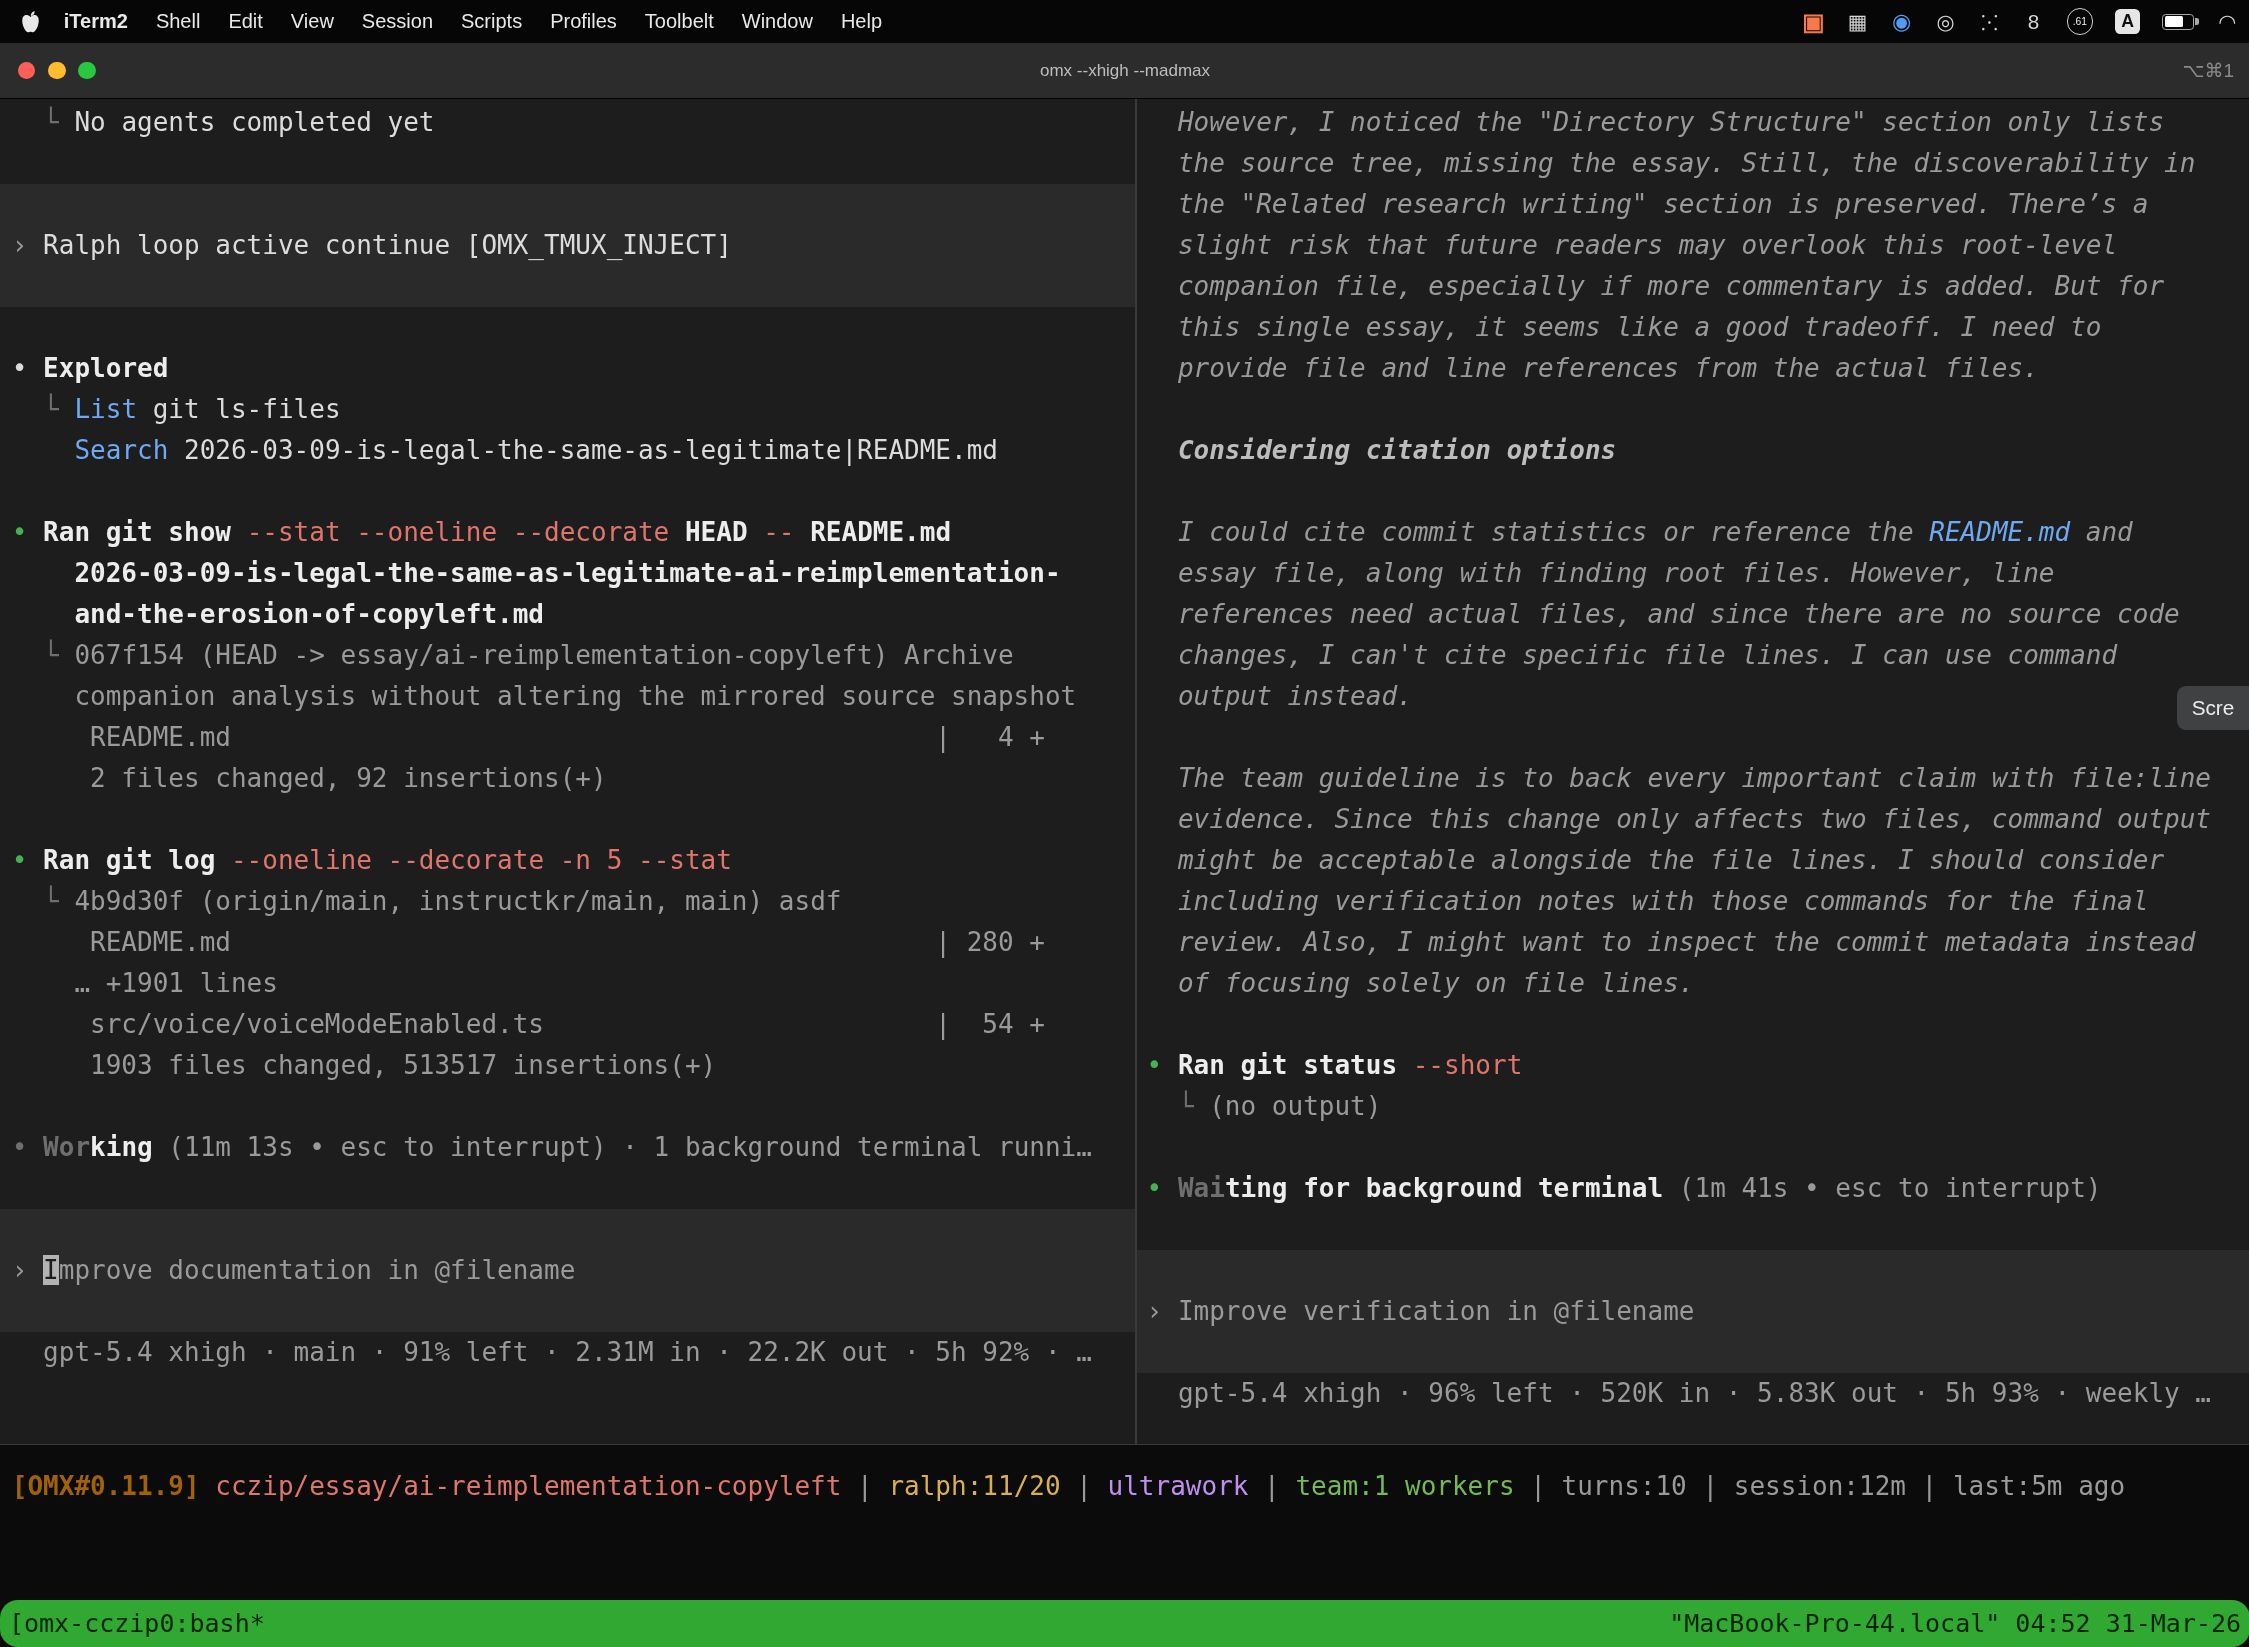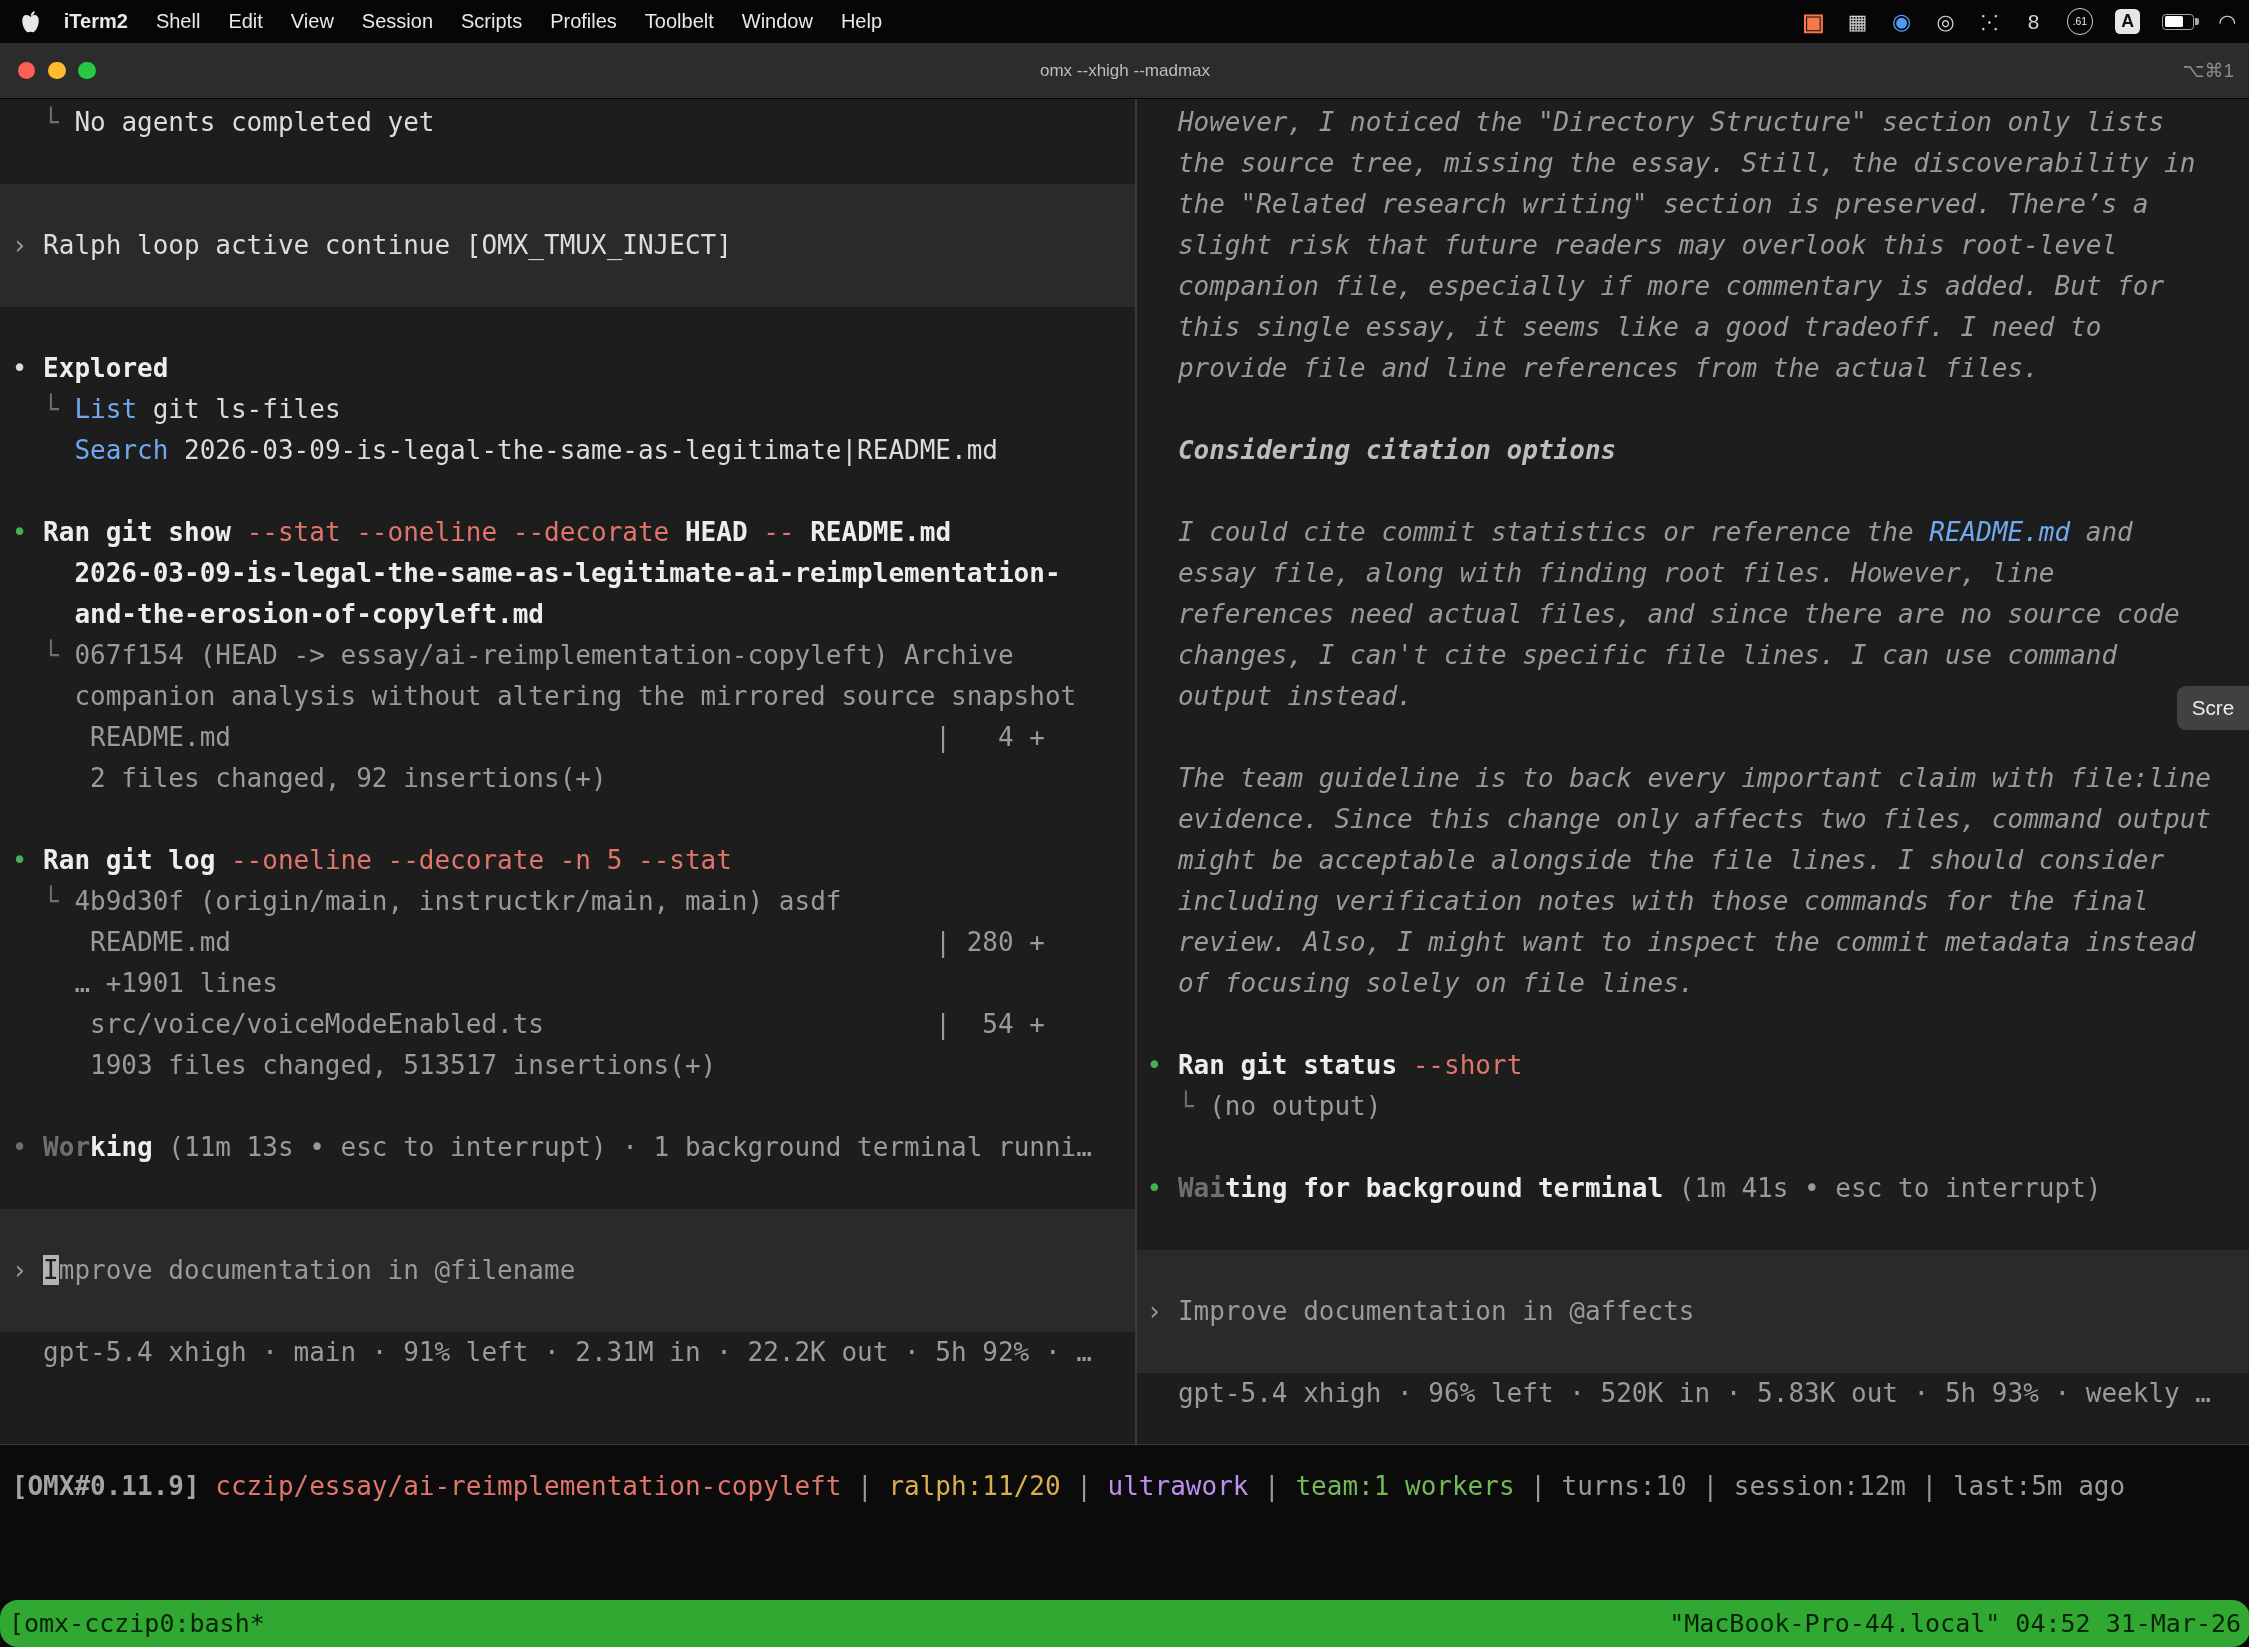--- a/index.html
+++ b/index.html
@@ -54,21 +54,21 @@
   .sg-dim2{color:#6f6f6f;}
   .sg-green{color:#45b354;}
   .sg-green2{color:#74b858;}
   .sg-salmon{color:#e0756b;text-align:center;}
   .sg-blue{color:#6fa9f2;}
   .sg-bolddim{color:#6f6f6f;font-weight:bold;}
   .sg-it{color:#9a9a9a;font-style:italic;}
   .sg-itb{color:#bdbdbd;font-style:italic;font-weight:bold;}
   .sg-itblue{color:#6fa9f2;font-style:italic;}
   .sg-cur{background:#b3b3b3;color:#1d1d1d;}
-  .sg-white{color:#a3a3a3;font-weight:bold;}
+  .sg-white{color:#a16207;font-weight:bold;}
   .sg-yellow{color:#d9b04d;}
   .sg-magenta{color:#bf8ff0;}
 
   
   .overlay-pill{position:absolute;right:0;top:686px;height:44px;line-height:44px;
     background:#3f4142;color:#ececec;border-radius:8.9px 0 0 8.9px;padding:0 14.8px 0 14.8px;
     font-family:"Liberation Sans",sans-serif;font-size:20.7px;}
 
   
   .omx-line{position:absolute;left:11.8px;top:1466px;height:41px;line-height:41px;white-space:pre;
@@ -174,21 +174,21 @@
       <div class="tline"><span class="sg-it">  including verification notes with those commands for the final</span></div>
       <div class="tline"><span class="sg-it">  review. Also, I might want to inspect the commit metadata instead</span></div>
       <div class="tline"><span class="sg-it">  of focusing solely on file lines.</span></div>
       <div class="tline"></div>
       <div class="tline"><span class="sg-green">• </span><span class="sg-bold">Ran </span><span class="sg-bold">git status </span><span class="sg-salmon">--short</span></div>
       <div class="tline"><span class="sg-dim2">  └ </span><span class="sg-dim">(no output)</span></div>
       <div class="tline"></div>
       <div class="tline"><span class="sg-green">• </span><span class="sg-bolddim">Wai</span><span class="sg-bold">ting for background terminal</span><span class="sg-dim"> (1m 41s • esc to interrupt)</span></div>
       <div class="tline"></div>
       <div class="tline hl"></div>
-      <div class="tline hl"><span class="sg-dim">› </span><span class="sg-dim">Improve documentation in @affects</span></div>
+      <div class="tline hl"><span class="sg-dim">› </span><span class="sg-dim">Improve verification in @filename</span></div>
       <div class="tline hl"></div>
       <div class="tline"><span class="sg-dim">  gpt-5.4 xhigh · 96% left · 520K in · 5.83K out · 5h 93% · weekly …</span></div>
     </div>
 </div>
 
 <div class="overlay-pill">Scre</div>
 
 <div class="omx-line" id="omx-line"><span class="sg-white">[OMX#0.11.9] </span><span class="sg-salmon">cczip/essay/ai-reimplementation-copyleft</span><span class="sg-dim"> | </span><span class="sg-yellow">ralph:11/20</span><span class="sg-dim"> | </span><span class="sg-magenta">ultrawork</span><span class="sg-dim"> | </span><span class="sg-green2">team:1 workers</span><span class="sg-dim"> | </span><span class="sg-dim">turns:10</span><span class="sg-dim"> | </span><span class="sg-dim">session:12m</span><span class="sg-dim"> | </span><span class="sg-dim">last:5m ago</span></div>
 
 <div class="tmux-bar">

